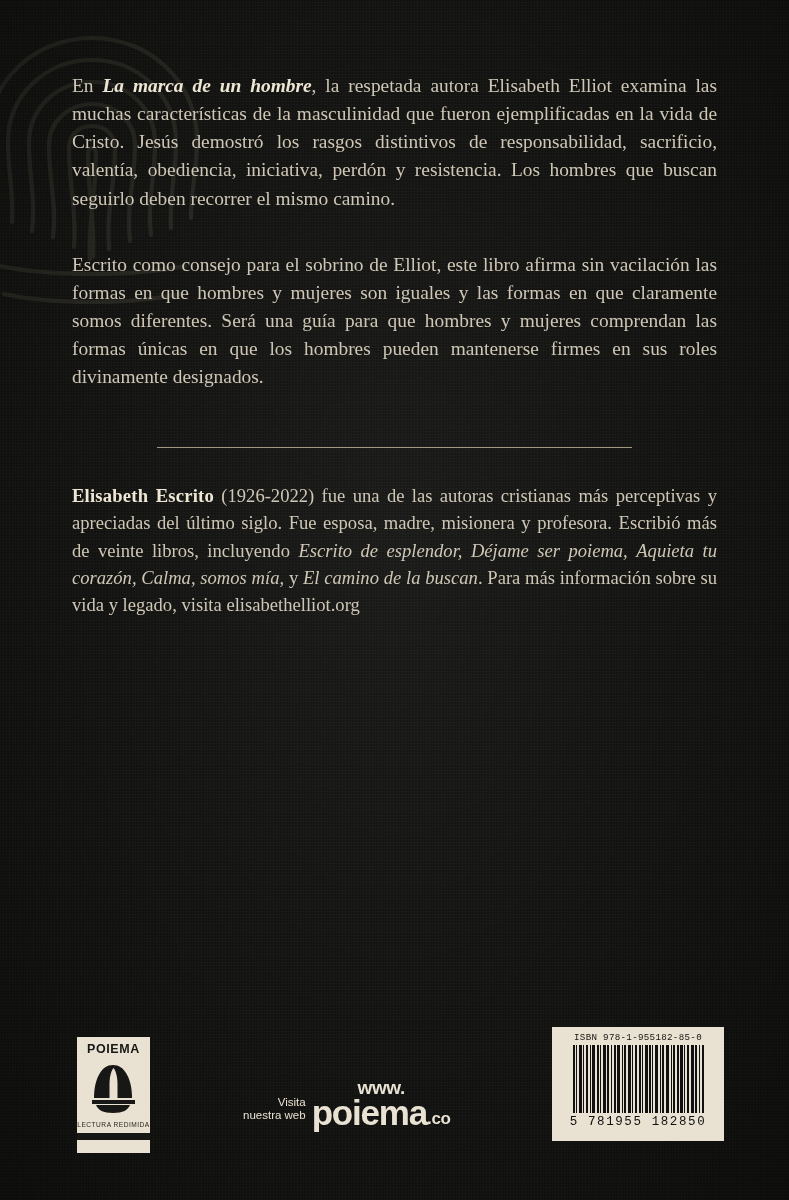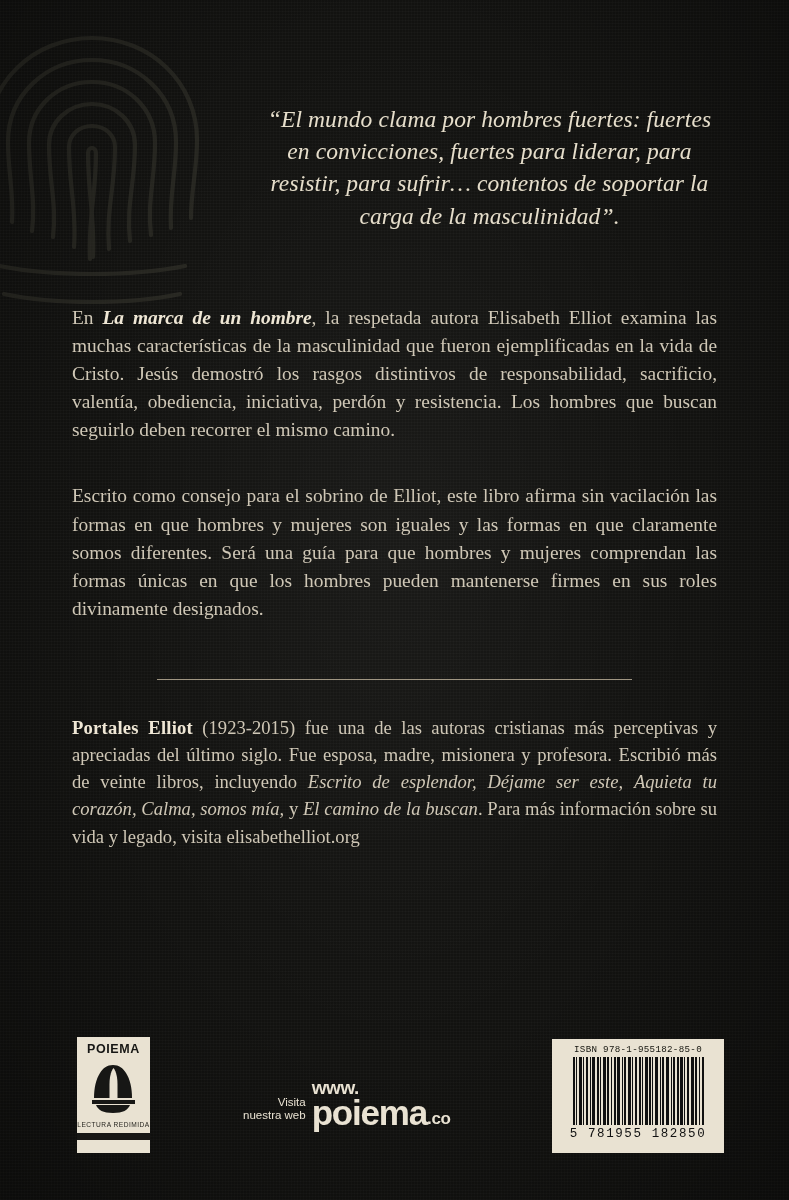--- a/index.html
+++ b/index.html
@@ -174,27 +174,27 @@
     font-size: 35px;
     letter-spacing: -1.2px;
     line-height: 0.92;
   }
   .web .co {
     font-family: "Liberation Sans", sans-serif;
     font-weight: bold;
     font-size: 17px;
     letter-spacing: -0.3px;
   }
-  .web .stack { display: flex; flex-direction: column; }
+  .web .stack { display: flex; flex-direction: column; align-items: center; }
 
   
   .barcode-box {
     position: absolute;
     right: 65px;
-    bottom: 0;
+    bottom: 12px;
     width: 172px;
     height: 114px;
     background: #e9e2d2;
     color: #111;
     padding: 5px 6px 3px 6px;
     box-sizing: border-box;
   }
   .isbn-text {
     font-family: "Liberation Mono", monospace;
     font-size: 9.2px;
@@ -242,33 +242,32 @@
       <path d="M150 130c2 0 4 2 4 5 0 43-8 64-6 106"></path>
       <path d="M57 248c30 6 60 8 93 8s63-2 93-8"></path>
       <path d="M62 276c28 6 58 8 88 8s60-2 88-8"></path>
     </svg>
   </div>
 
   <div class="vignette"></div>
 
   <div class="content">
 
-    <div class="quote">“El mundo clama por hombres fuertes: fuertes en convicciones, fuertes para liderar, para resistir, para sufrir… contentos de soportar la carga de la masculinidad”.</div>
 
     <p class="body-par first">
       <span>En </span><span class="bi">La marca de un hombre</span><span>, la respetada autora Elisabeth Elliot examina las muchas características de la masculinidad que fueron ejemplificadas en la vida de Cristo. Jesús demostró los rasgos distintivos de responsabilidad, sacrificio, valentía, obediencia, iniciativa, perdón y resistencia. Los hombres que buscan seguirlo deben recorrer el mismo camino.</span>
     </p>
 
     <p class="body-par">Escrito como consejo para el sobrino de Elliot, este libro afirma sin vacilación las formas en que hombres y mujeres son iguales y las formas en que claramente somos diferentes. Será una guía para que hombres y mujeres comprendan las formas únicas en que los hombres pueden mantenerse firmes en sus roles divinamente designados.</p>
 
     <div class="rule"></div>
 
     <p class="bio">
-      <span class="name">Portales Elliot</span><span> (1923-2015)</span><span> fue una de las autoras cristianas más perceptivas y apreciadas del último siglo. Fue esposa, madre, misionera y profesora. Escribió más de veinte libros, incluyendo </span><i>Escrito de esplendor,</i>
-      <i>Déjame ser este,</i>
+      <span class="name">Elisabeth Escrito</span><span> (1926-2022)</span><span> fue una de las autoras cristianas más perceptivas y apreciadas del último siglo. Fue esposa, madre, misionera y profesora. Escribió más de veinte libros, incluyendo </span><i>Escrito de esplendor,</i>
+      <i>Déjame ser poiema,</i>
       <i>Aquieta tu corazón,</i>
       <i>Calma, somos mía,</i><span> y </span><i>El camino de la buscan</i><span>. Para más información sobre su vida y legado, visita elisabethelliot.org</span>
     </p>
   </div>
 
   <div class="bottom">
 
     <div class="logo">
       <div class="brand">POIEMA</div>
       <div class="mark">

